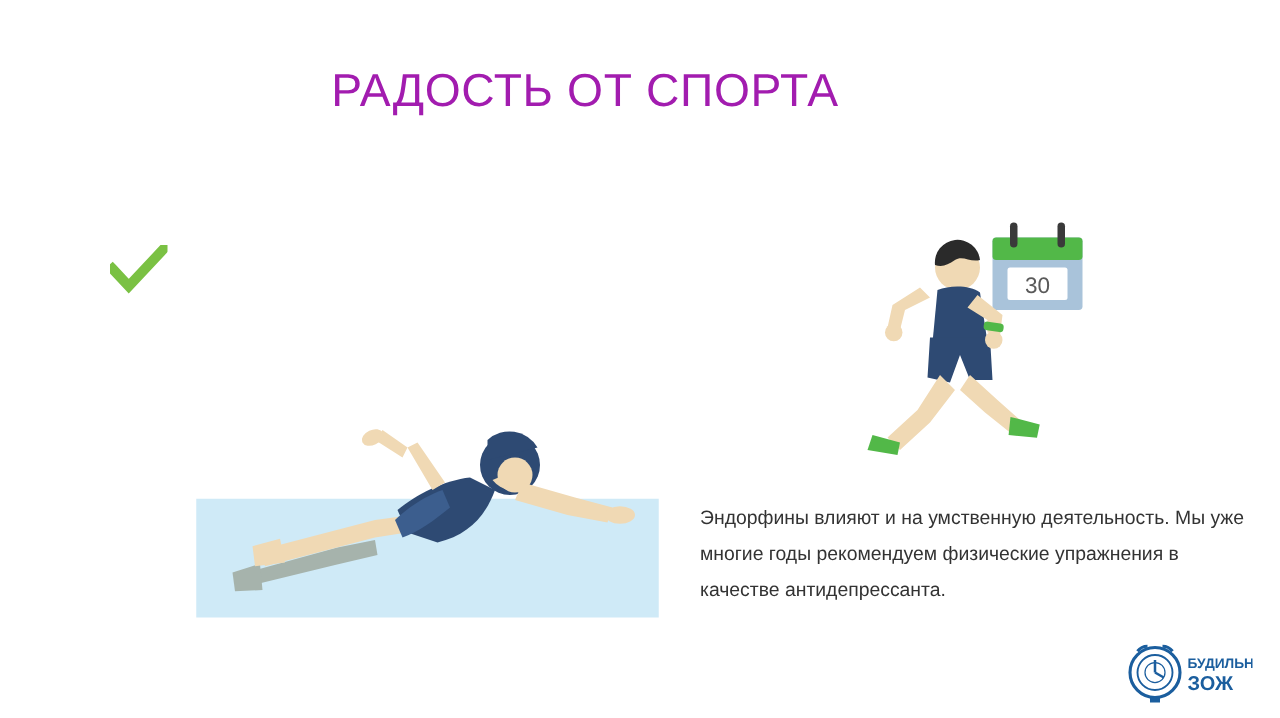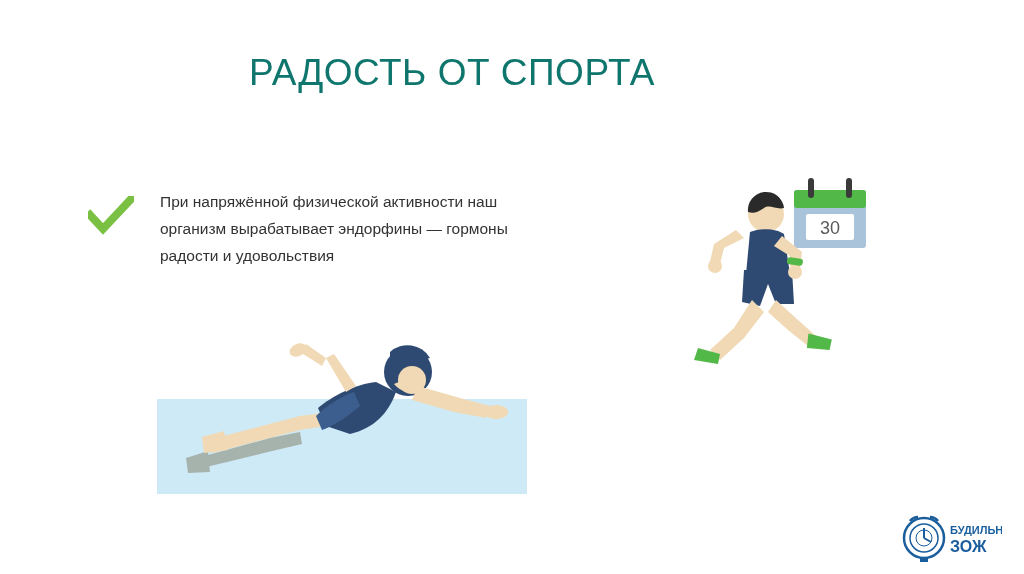--- a/index.html
+++ b/index.html
@@ -13,26 +13,26 @@
   #slide {
     position: relative;
     width: 1024px;
     height: 574px;
     background: #ffffff;
     overflow: hidden;
   }
   #title {
     position: absolute;
     top: 52px;
-    left: 0;
+    left: 16px;
     width: 904px;
     text-align: center;
     font-size: 37px;
     font-weight: 400;
-    color: #0f766e;
+    color: #a21caf;
     letter-spacing: 0.5px;
     font-family: "Liberation Sans", sans-serif;
   }
 
   
   #checkmark {
     position: absolute;
     left: 88px;
     top: 196px;
     width: 46px;
@@ -93,22 +93,22 @@
 <div id="slide">
 
   <div id="title" class="nosel">РАДОСТЬ ОТ СПОРТА</div>
 
   <div id="checkmark">
     <svg width="46" height="40" viewBox="0 0 46 40" xmlns="http://www.w3.org/2000/svg">
       <polyline points="2,19 15,33 44,2" fill="none" stroke="#7ac143" stroke-width="8" stroke-linecap="square" stroke-linejoin="miter"></polyline>
     </svg>
   </div>
 
-  <div id="bullet-text" class="nosel">При напряжённой физической  активности наш организм вырабатывает эндорфины — гормоны радости и удовольствия</div>
 
+  <div id="right-text" class="nosel">Эндорфины влияют и на  умственную деятельность. Мы уже многие годы рекомендуем физические упражнения в качестве  антидепрессанта.</div>
 
   <div id="pool"></div>
 
   <div id="swimmer">
     <svg width="380" height="180" viewBox="0 0 380 180" xmlns="http://www.w3.org/2000/svg">
 
       <path d="M40 140 L120 118 L150 112 L152 124 L118 132 L44 150 Z" fill="#a6b3ac"></path>
       <path d="M36 138 L58 131 L60 152 L38 153 Z" fill="#a6b3ac"></path>
 
       <path d="M58 120 L150 96 L180 92 L182 105 L150 110 L62 133 Z" fill="#f0d9b4"></path>

